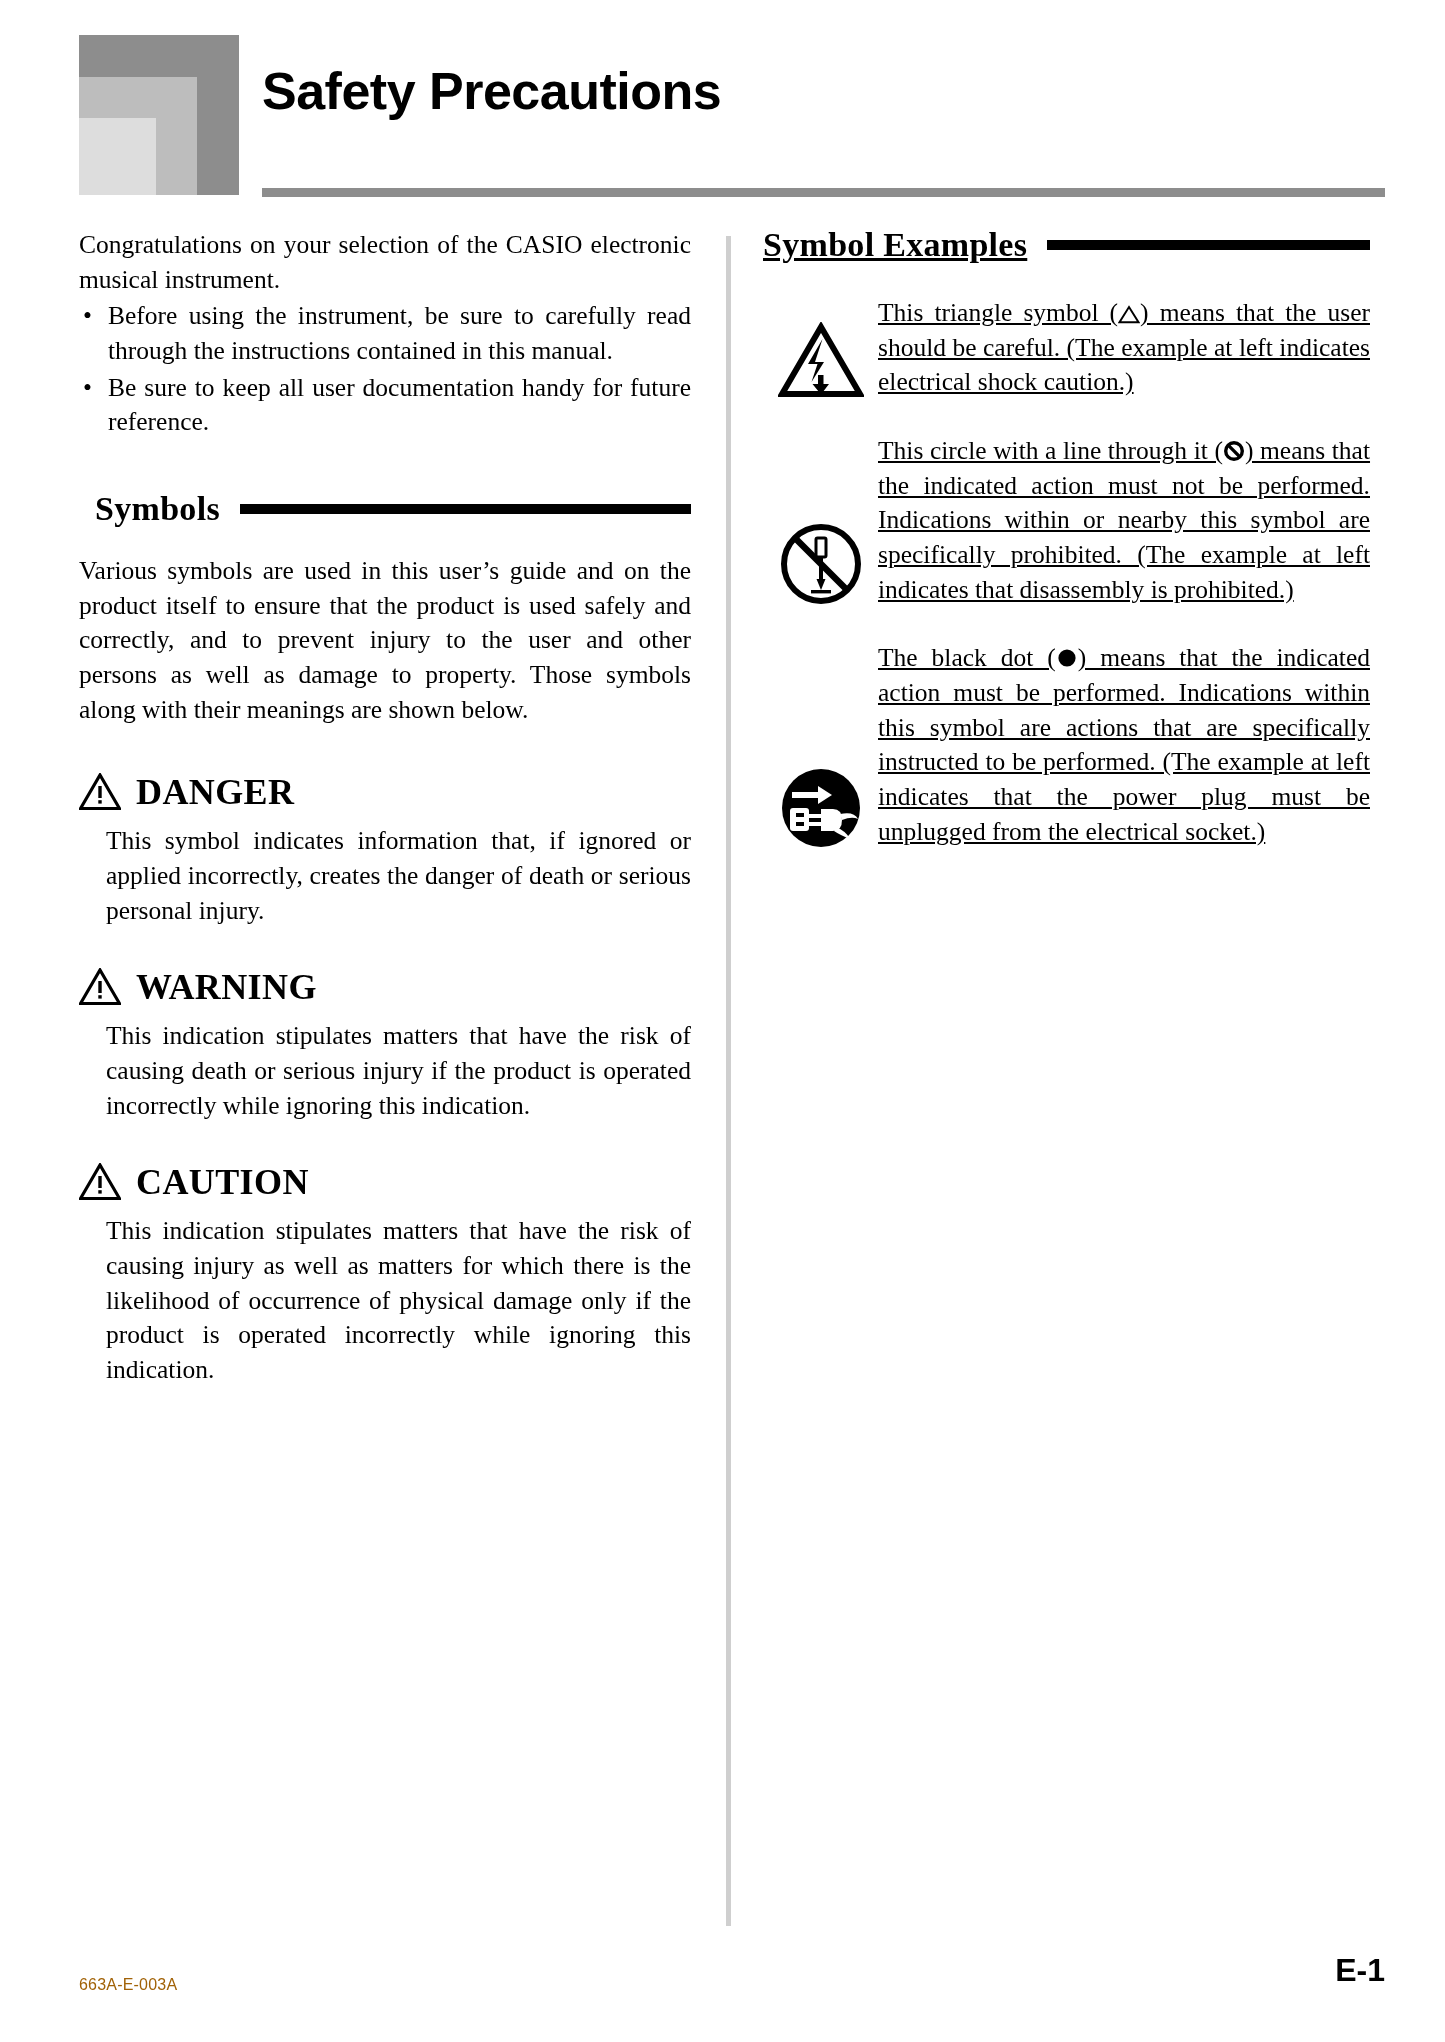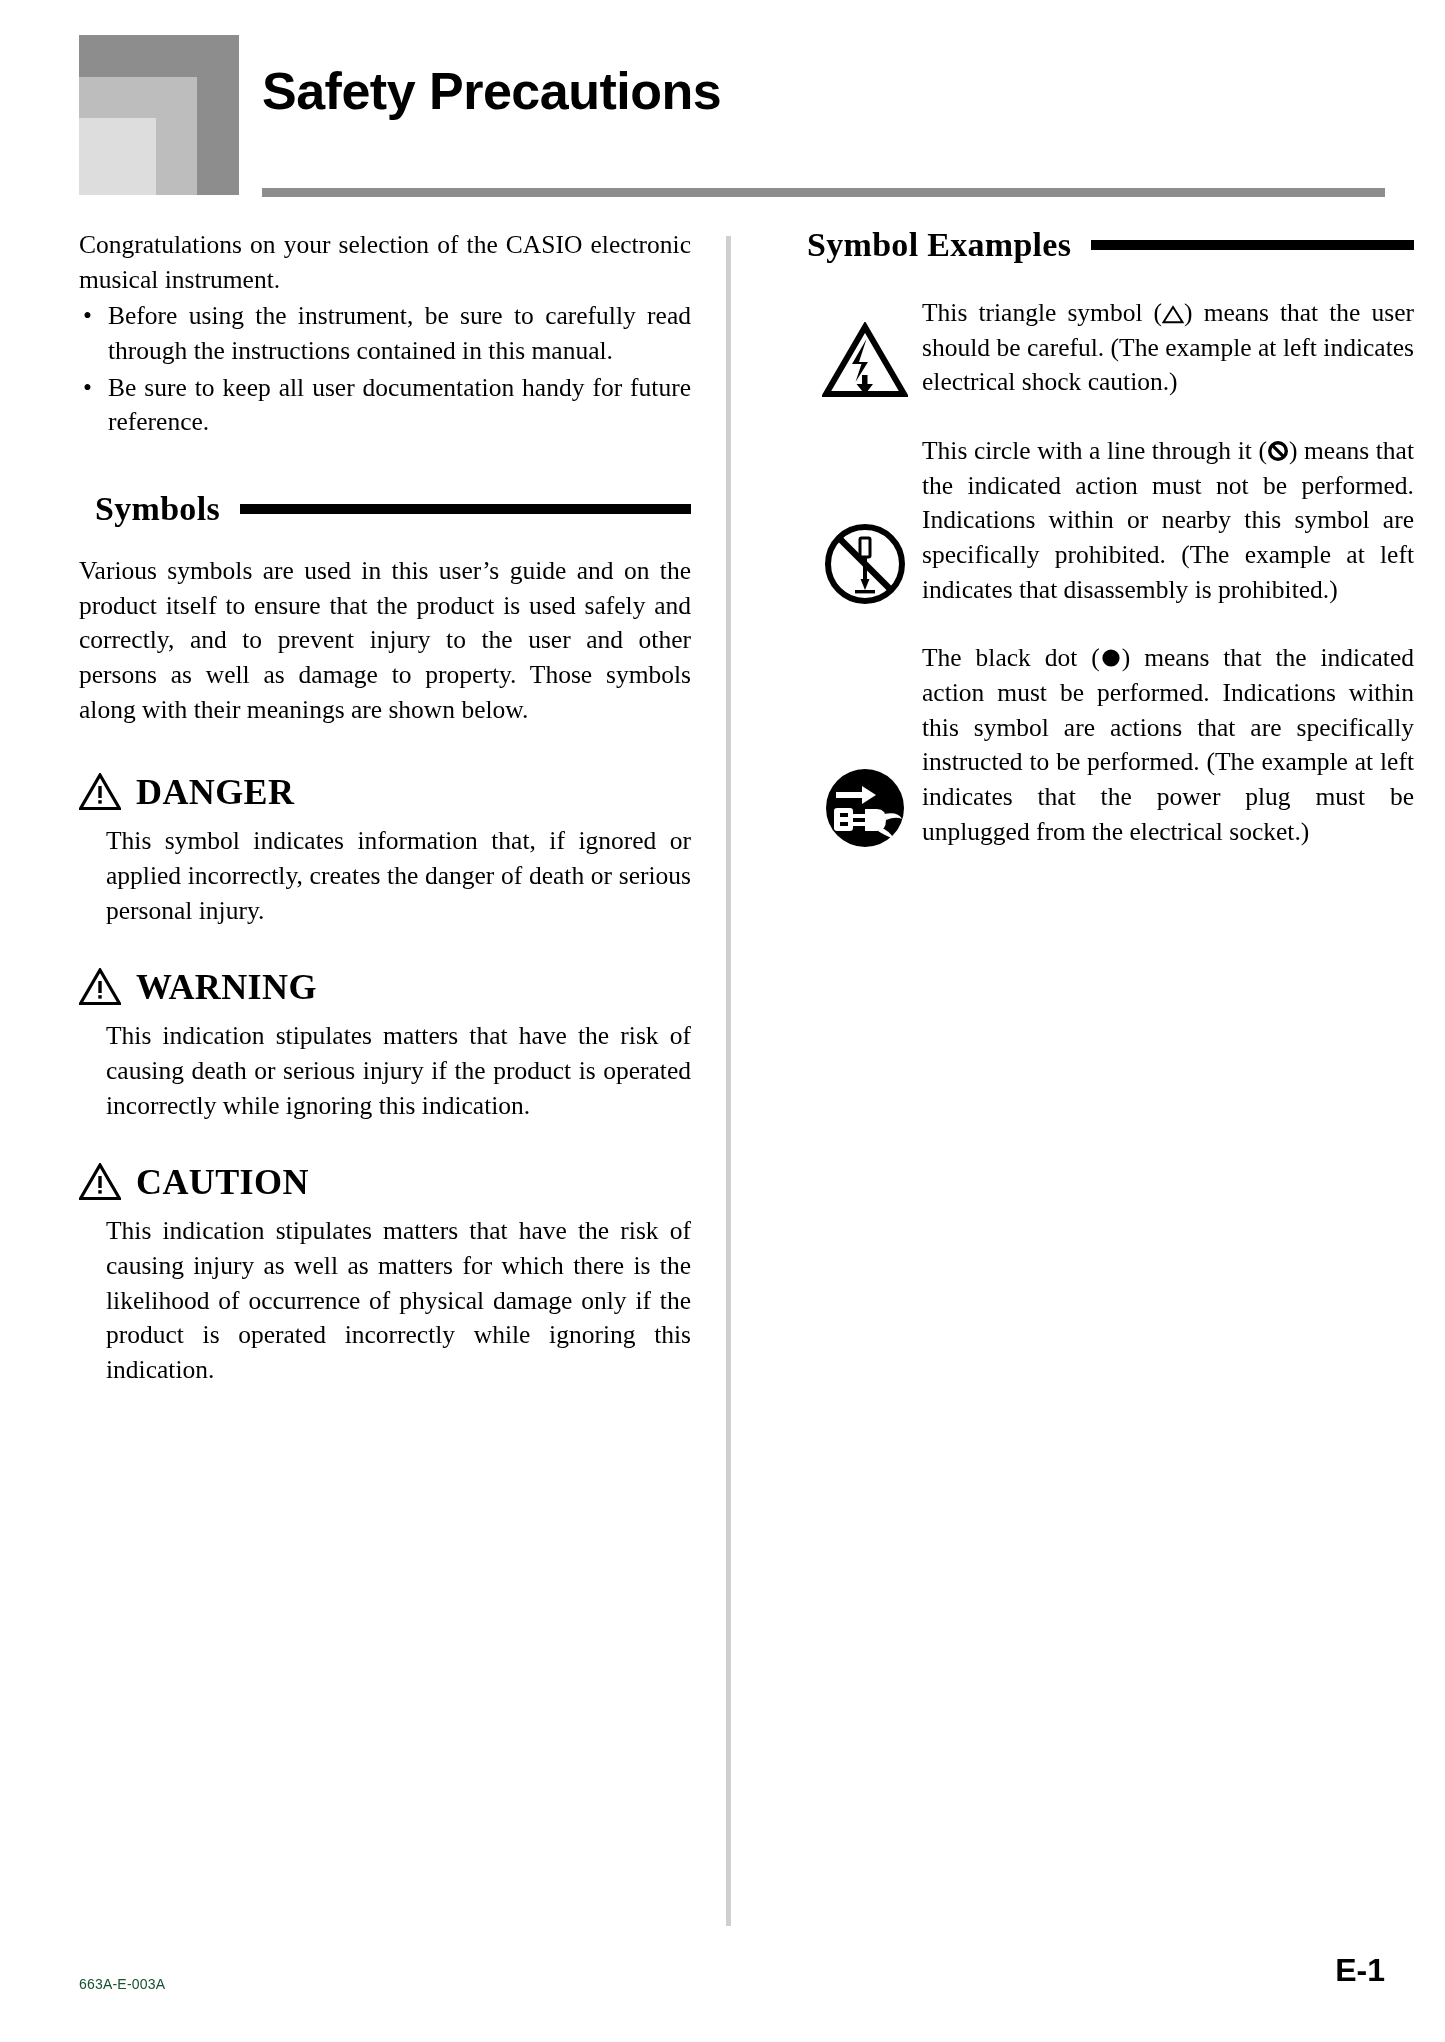--- a/index.html
+++ b/index.html
@@ -75,22 +75,23 @@
   
   .col {
     position: absolute;
     top: 228px;
   }
   .col-left {
     left: 79px;
     width: 612px;
   }
   .col-right {
-    left: 807px;
+    left: 763px;
     width: 607px;
+    text-decoration: underline;
   }
   .col-divider {
     position: absolute;
     left: 726px;
     top: 236px;
     width: 5px;
     height: 1690px;
     background: #cfcfcf;
   }
 
@@ -197,23 +198,23 @@
     display: inline-block;
     vertical-align: -3px;
   }
 
   
   .footer-left {
     position: absolute;
     left: 79px;
     top: 1976px;
     font-family: "Liberation Sans", "DejaVu Sans", sans-serif;
-    font-size: 14px;
+    font-size: 16px;
     letter-spacing: 0.2px;
-    color: #14532d;
+    color: #a16207;
   }
   .footer-right {
     position: absolute;
     right: 60px;
     top: 1952px;
     font-family: "Liberation Sans", "DejaVu Sans", sans-serif;
     font-weight: bold;
     font-size: 32px;
     color: #000000;
   }

